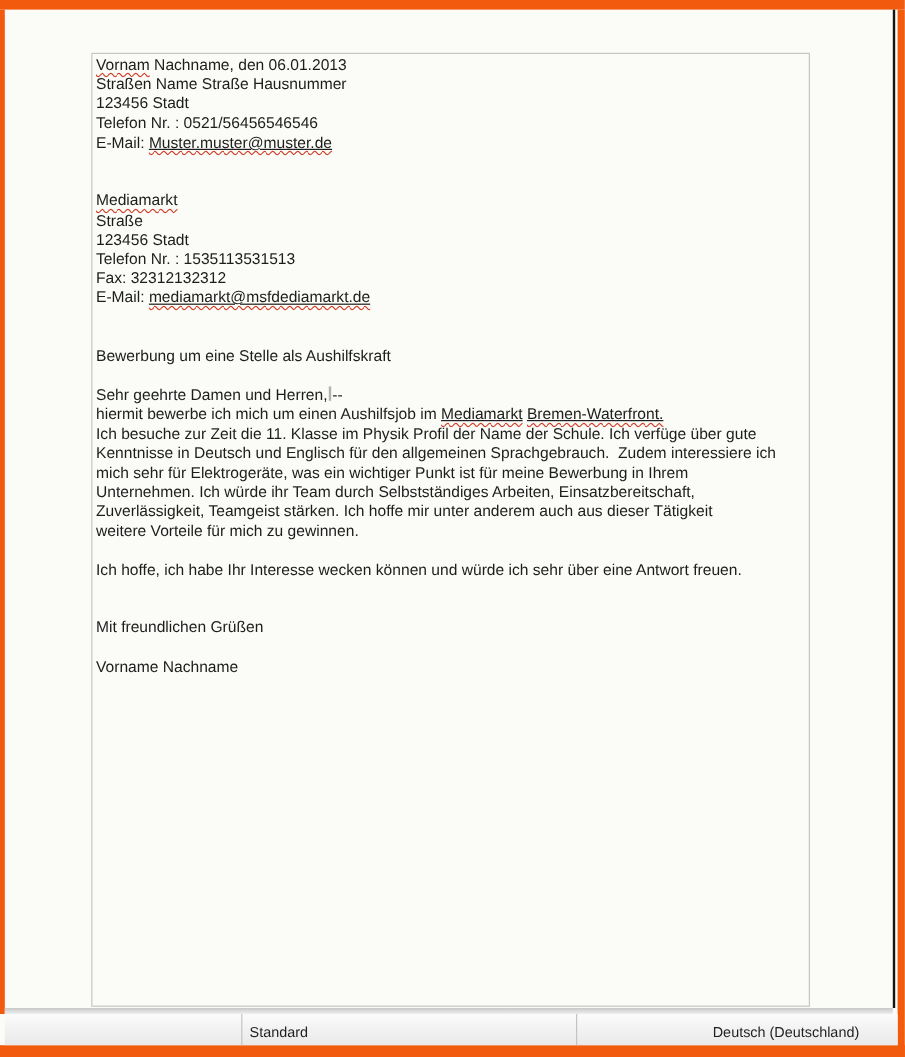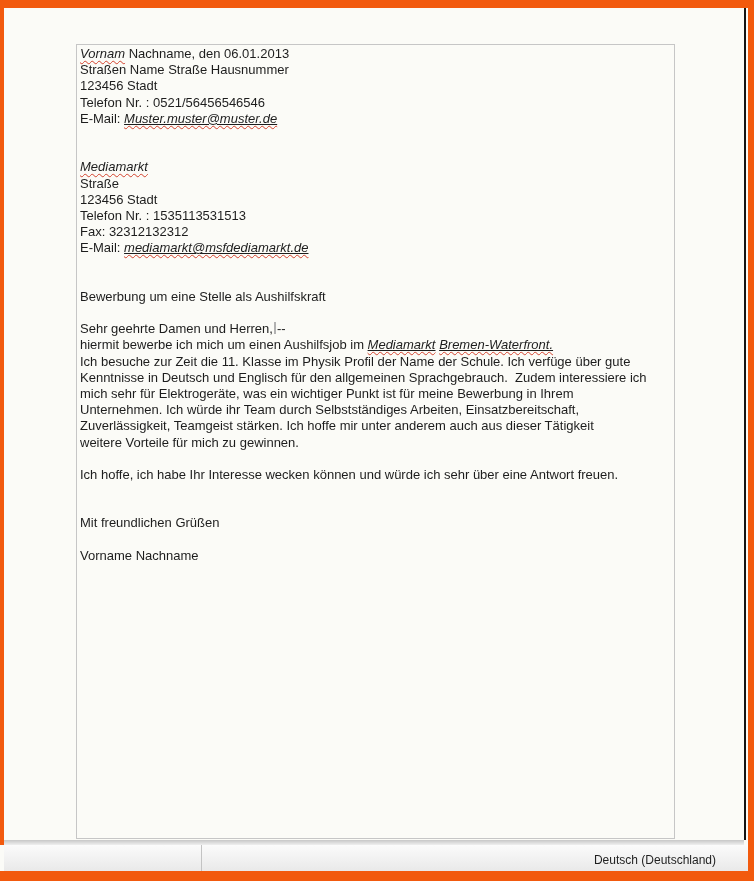--- a/index.html
+++ b/index.html
@@ -26,21 +26,20 @@
     font-size:13px;line-height:16.2px;color:#1d1d1d;
     white-space:pre;
   }
   .line{height:16.2px;}
   .spell{
     text-decoration-line:underline;
     text-decoration-style:wavy;
     text-decoration-color:#d3412c;
     text-decoration-thickness:1px;
     text-underline-offset:2px;
-    font-style:italic;
   }
   .uline{
     text-decoration-line:underline;
     text-decoration-style:solid;
     text-decoration-color:#1d1d1d;
     text-decoration-thickness:1px;
     text-underline-offset:1px;
   }
   .cursor{
     display:inline-block;width:2px;height:12px;
@@ -73,16 +72,19 @@
 <div class="right-border" style="background: rgb(242, 90, 14);"></div>
 <div class="bottom-bar" style="background: rgb(242, 90, 14);"></div>
 
 <div class="text-frame">
   <div class="letter"><div class="line"><span class="spell">Vornam</span><span> Nachname, den 06.01.2013</span></div><div class="line"><span>Straßen Name Straße Hausnummer</span></div><div class="line"><span>123456 Stadt</span></div><div class="line"><span>Telefon Nr. : 0521/56456546546</span></div><div class="line"><span>E-Mail: </span><span class="spell"><span class="uline">Muster.muster@muster.de</span></span></div><div class="line">&nbsp;</div><div class="line">&nbsp;</div><div class="line"><span class="spell">Mediamarkt</span></div><div class="line"><span>Straße</span></div><div class="line"><span>123456 Stadt</span></div><div class="line"><span>Telefon Nr. : 1535113531513</span></div><div class="line"><span>Fax: 32312132312</span></div><div class="line"><span>E-Mail: </span><span class="spell"><span class="uline">mediamarkt@msfdediamarkt.de</span></span></div><div class="line">&nbsp;</div><div class="line">&nbsp;</div><div class="line"><span>Bewerbung um eine Stelle als Aushilfskraft</span></div><div class="line">&nbsp;</div><div class="line"><span>Sehr geehrte Damen und Herren,</span><span class="cursor"></span><span>--</span></div><div class="line"><span>hiermit bewerbe ich mich um einen Aushilfsjob im </span><span class="spell"><span class="uline">Mediamarkt</span></span><span> </span><span class="spell"><span class="uline">Bremen-Waterfront.</span></span></div><div class="line"><span>Ich besuche zur Zeit die 11. Klasse im Physik Profil der Name der Schule. Ich verfüge über gute</span></div><div class="line"><span>Kenntnisse in Deutsch und Englisch für den allgemeinen Sprachgebrauch.  Zudem interessiere ich</span></div><div class="line"><span>mich sehr für Elektrogeräte, was ein wichtiger Punkt ist für meine Bewerbung in Ihrem</span></div><div class="line"><span>Unternehmen. Ich würde ihr Team durch Selbstständiges Arbeiten, Einsatzbereitschaft,</span></div><div class="line"><span>Zuverlässigkeit, Teamgeist stärken. Ich hoffe mir unter anderem auch aus dieser Tätigkeit</span></div><div class="line"><span>weitere Vorteile für mich zu gewinnen.</span></div><div class="line">&nbsp;</div><div class="line"><span>Ich hoffe, ich habe Ihr Interesse wecken können und würde ich sehr über eine Antwort freuen.</span></div><div class="line">&nbsp;</div><div class="line">&nbsp;</div><div class="line"><span>Mit freundlichen Grüßen</span></div><div class="line">&nbsp;</div><div class="line"><span>Vorname Nachname</span></div></div>
 </div>
 
 <div class="page-shadow-band"></div>
 <div class="status-bar">
   <div class="status-section sec-left"></div>
+  <div class="status-section sec-middle">
+    <span>Standard</span>
+  </div>
   <div class="status-section sec-right">
     <span>Deutsch (Deutschland)</span>
   </div>
 </div>
 
 </body></html>

